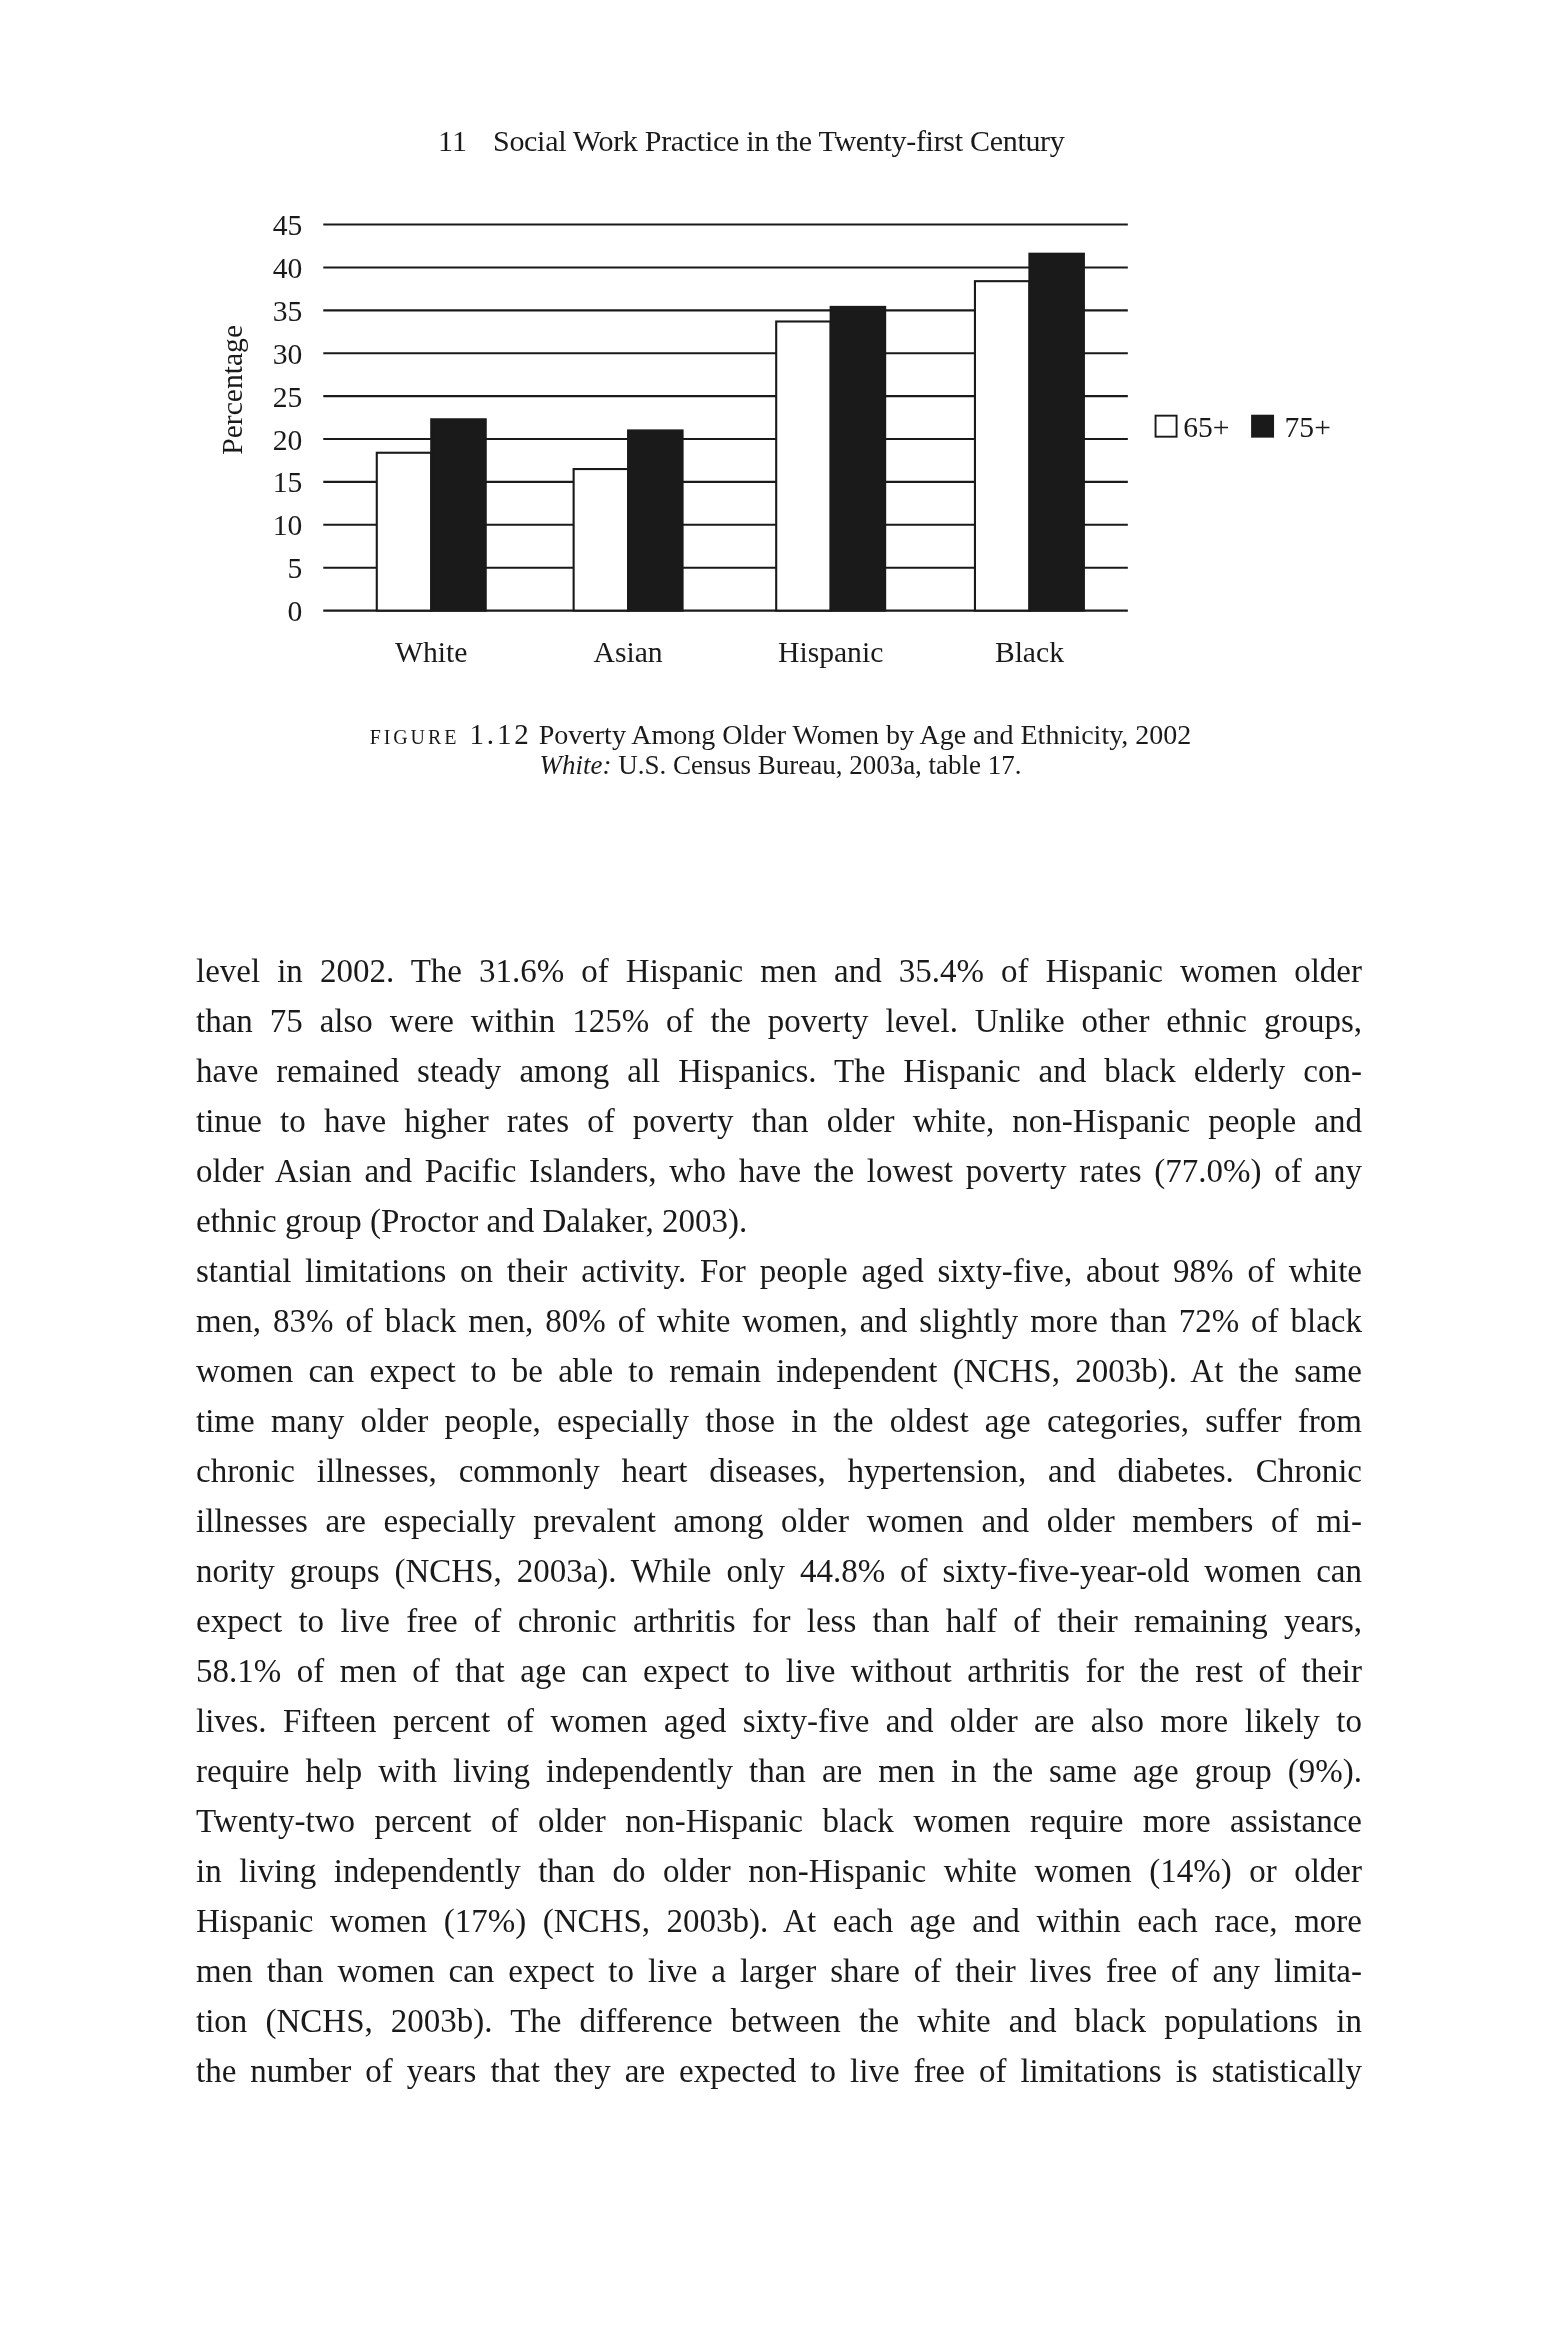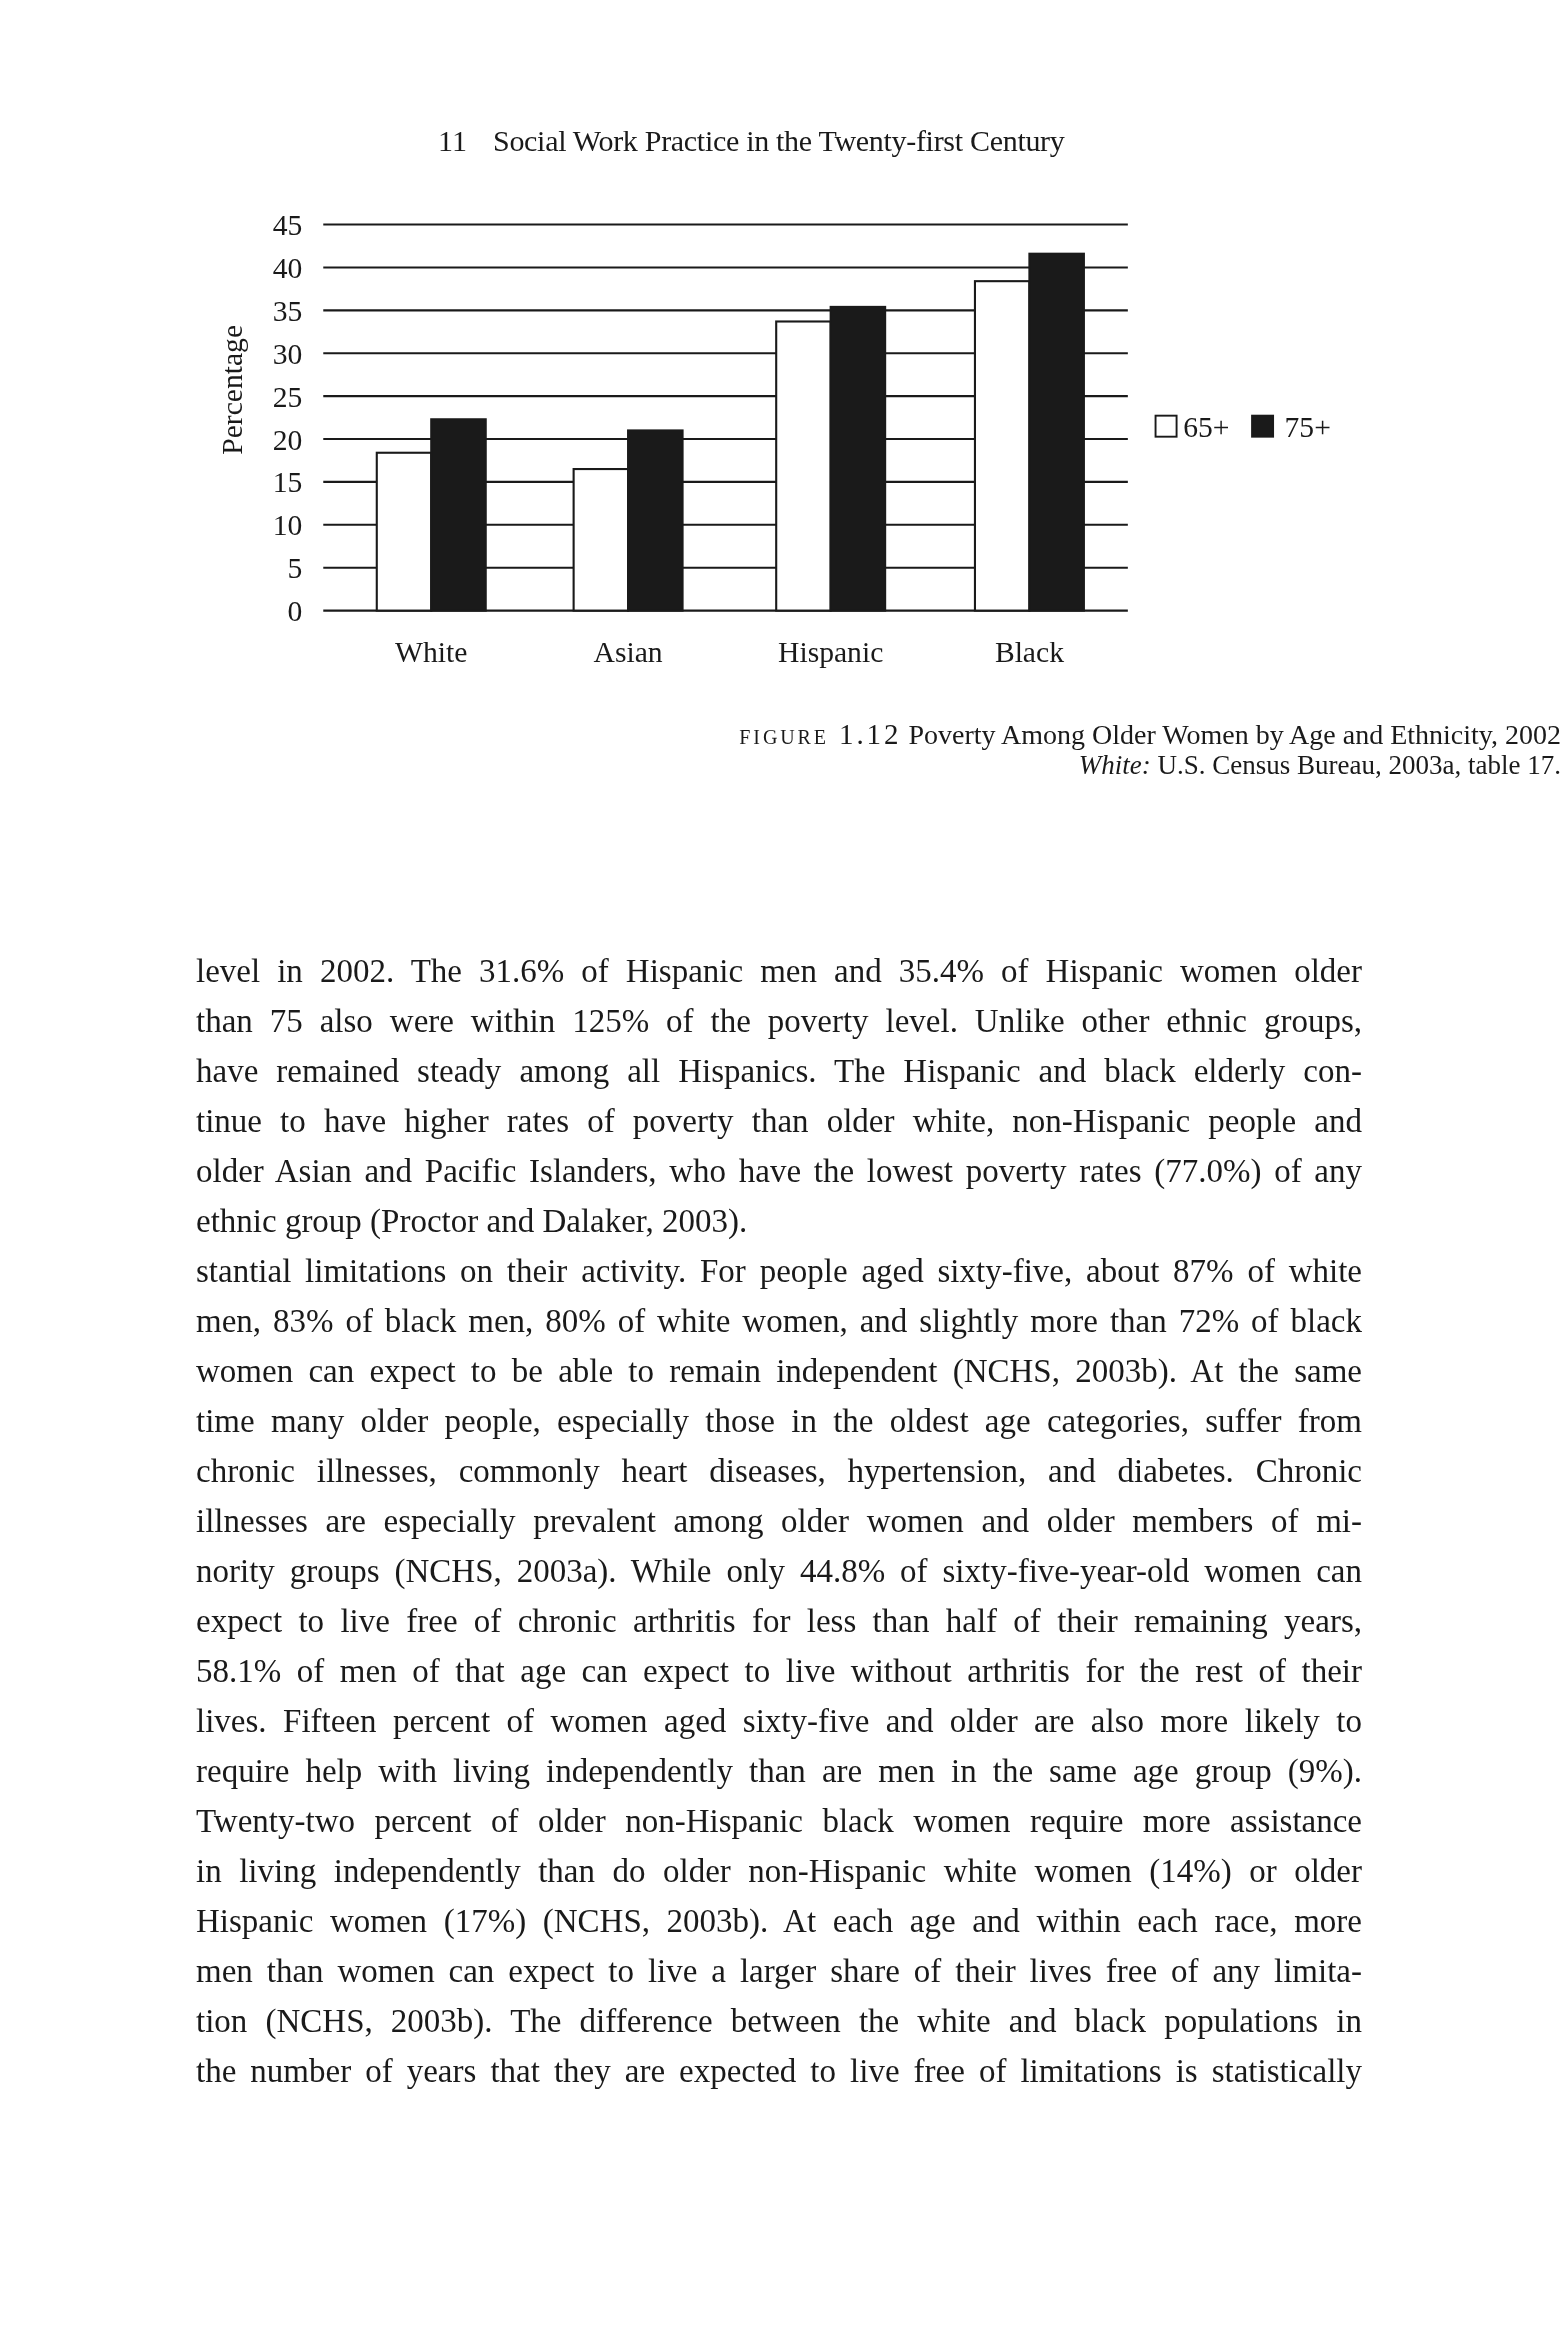--- a/index.html
+++ b/index.html
@@ -11,21 +11,21 @@
     position: absolute; top: 122px; left: 0; width: 1561px;
     font-size: 30px; line-height: 38px; white-space: nowrap;
   }
   .running-head .folio { position: absolute; left: 438px; top: 0; }
   .running-head .title { position: absolute; left: 493px; top: 0; letter-spacing: -0.3px; }
 
   #chart { position: absolute; left: 0; top: 0; width: 1561px; height: 688px; }
   #chart text { font-family: "Liberation Serif", "DejaVu Serif", serif; fill: #1a1a1a; }
 
   .caption {
-    position: absolute; left: 0; width: 1561px; text-align: right;
+    position: absolute; left: 0; width: 1561px; text-align: center;
     font-size: 28px; line-height: 32.5px; white-space: nowrap;
   }
   .caption.fig { top: 718px; padding-left: 0; }
   .caption.src { top: 749px; font-size: 27px; }
   .caption .smallcaps { font-variant: small-caps; text-transform: lowercase; letter-spacing: 2.9px; font-size: 29px; }
   .caption .ital { font-style: italic; }
 
   .body-text {
     position: absolute; left: 196px; top: 946px; width: 1166px;
     font-size: 33px; line-height: 50px; text-align: justify;
@@ -101,21 +101,21 @@
   <span>U.S. Census Bureau, 2003a, table 17.</span>
 </div>
 
 <div class="body-text" id="body-text">
     <span class="line">level in 2002. The 31.6% of Hispanic men and 35.4% of Hispanic women older</span>
     <span class="line">than 75 also were within 125% of the poverty level. Unlike other ethnic groups,</span>
     <span class="line">have remained steady among all Hispanics. The Hispanic and black elderly con-</span>
     <span class="line">tinue to have higher rates of poverty than older white, non-Hispanic people and</span>
     <span class="line">older Asian and Pacific Islanders, who have the lowest poverty rates (77.0%) of any</span>
     <span class="line last">ethnic group (Proctor and Dalaker, 2003).</span>
-    <span class="line">stantial limitations on their activity. For people aged sixty-five, about 87% of white</span>
+    <span class="line">stantial limitations on their activity. For people aged sixty-five, about 98% of white</span>
     <span class="line">men, 83% of black men, 80% of white women, and slightly more than 72% of black</span>
     <span class="line">women can expect to be able to remain independent (NCHS, 2003b). At the same</span>
     <span class="line">time many older people, especially those in the oldest age categories, suffer from</span>
     <span class="line">chronic illnesses, commonly heart diseases, hypertension, and diabetes. Chronic</span>
     <span class="line">illnesses are especially prevalent among older women and older members of mi-</span>
     <span class="line">nority groups (NCHS, 2003a). While only 44.8% of sixty-five-year-old women can</span>
     <span class="line">expect to live free of chronic arthritis for less than half of their remaining years,</span>
     <span class="line">58.1% of men of that age can expect to live without arthritis for the rest of their</span>
     <span class="line">lives. Fifteen percent of women aged sixty-five and older are also more likely to</span>
     <span class="line">require help with living independently than are men in the same age group (9%).</span>

